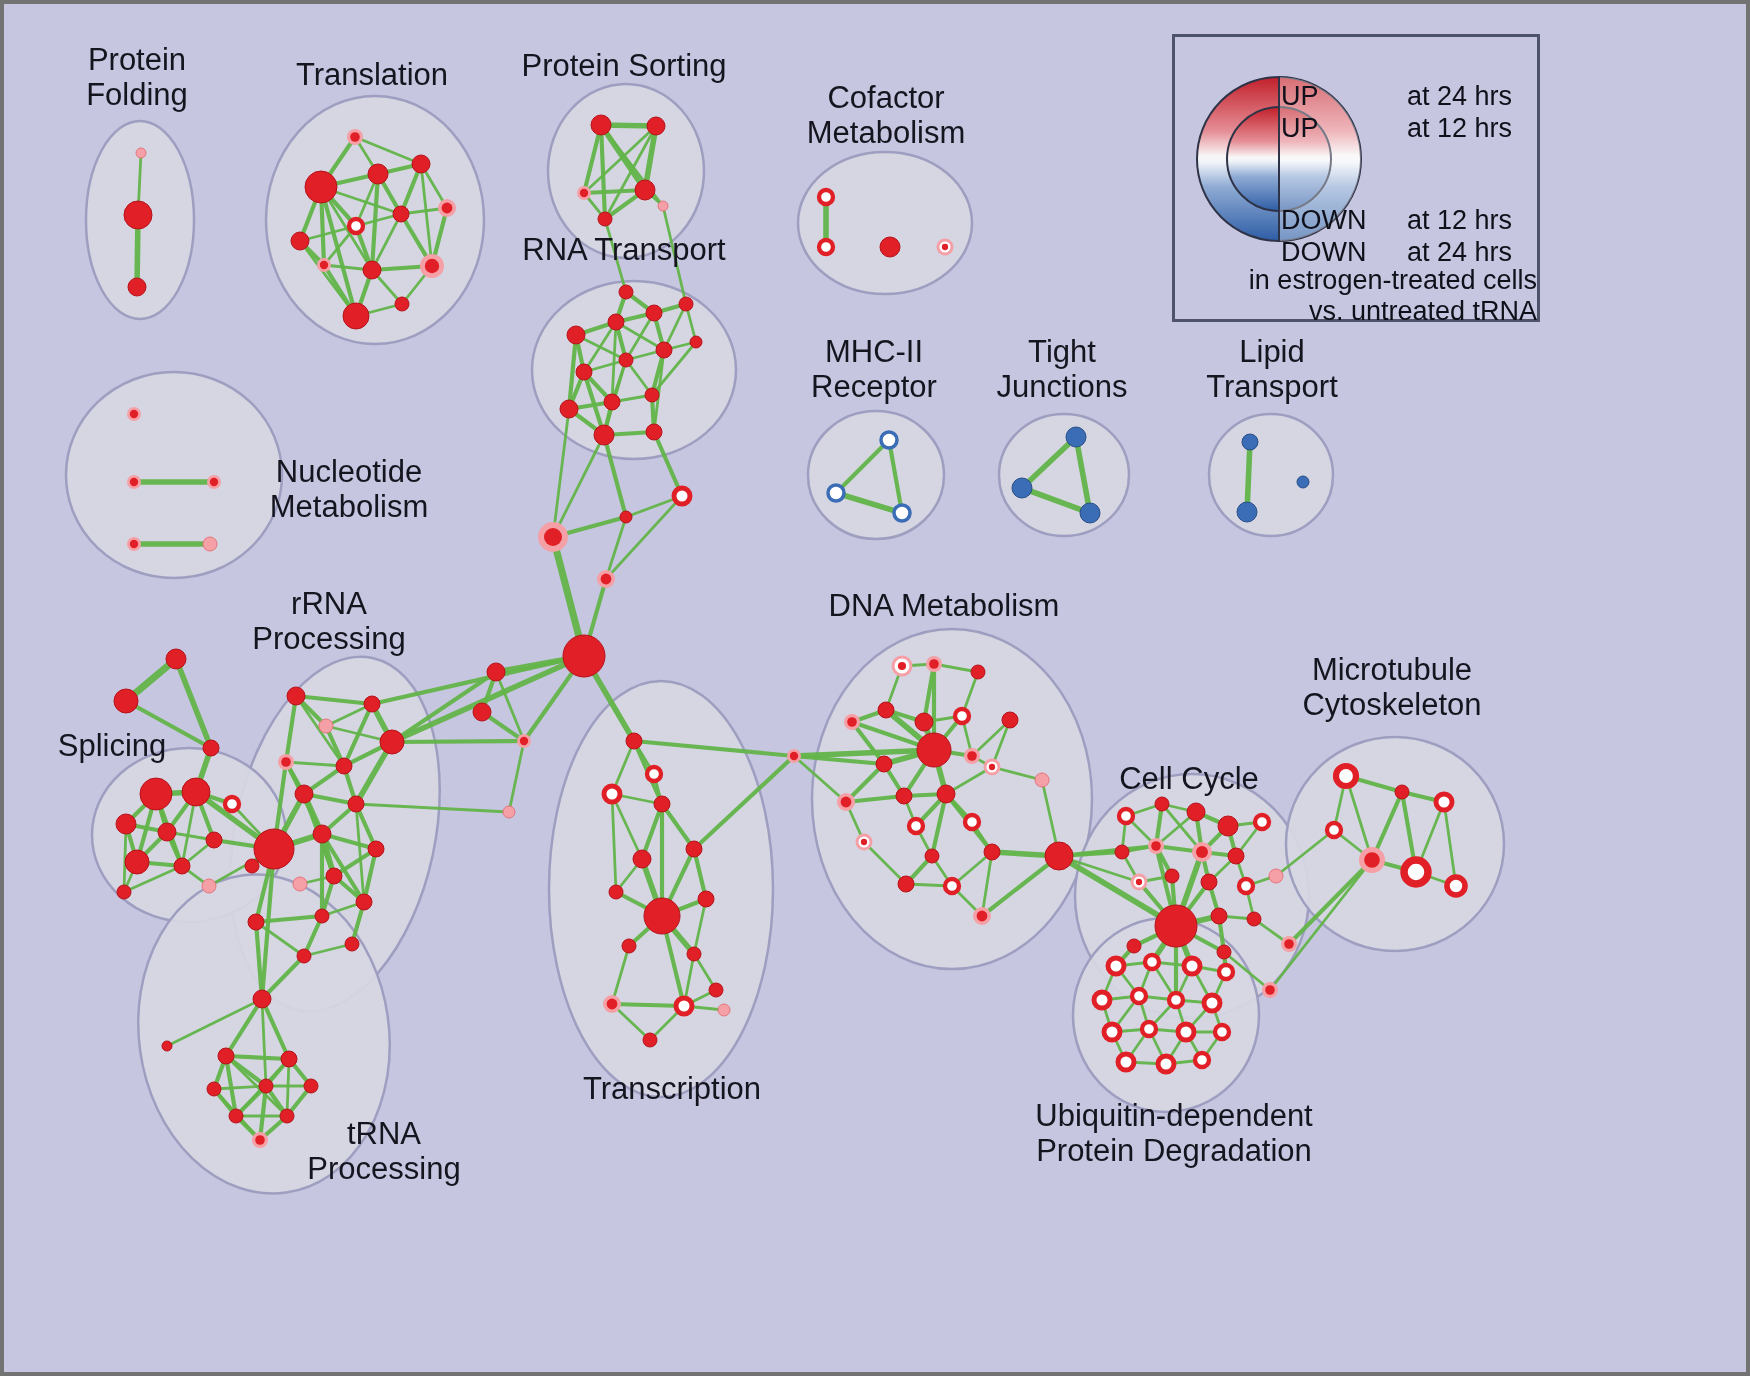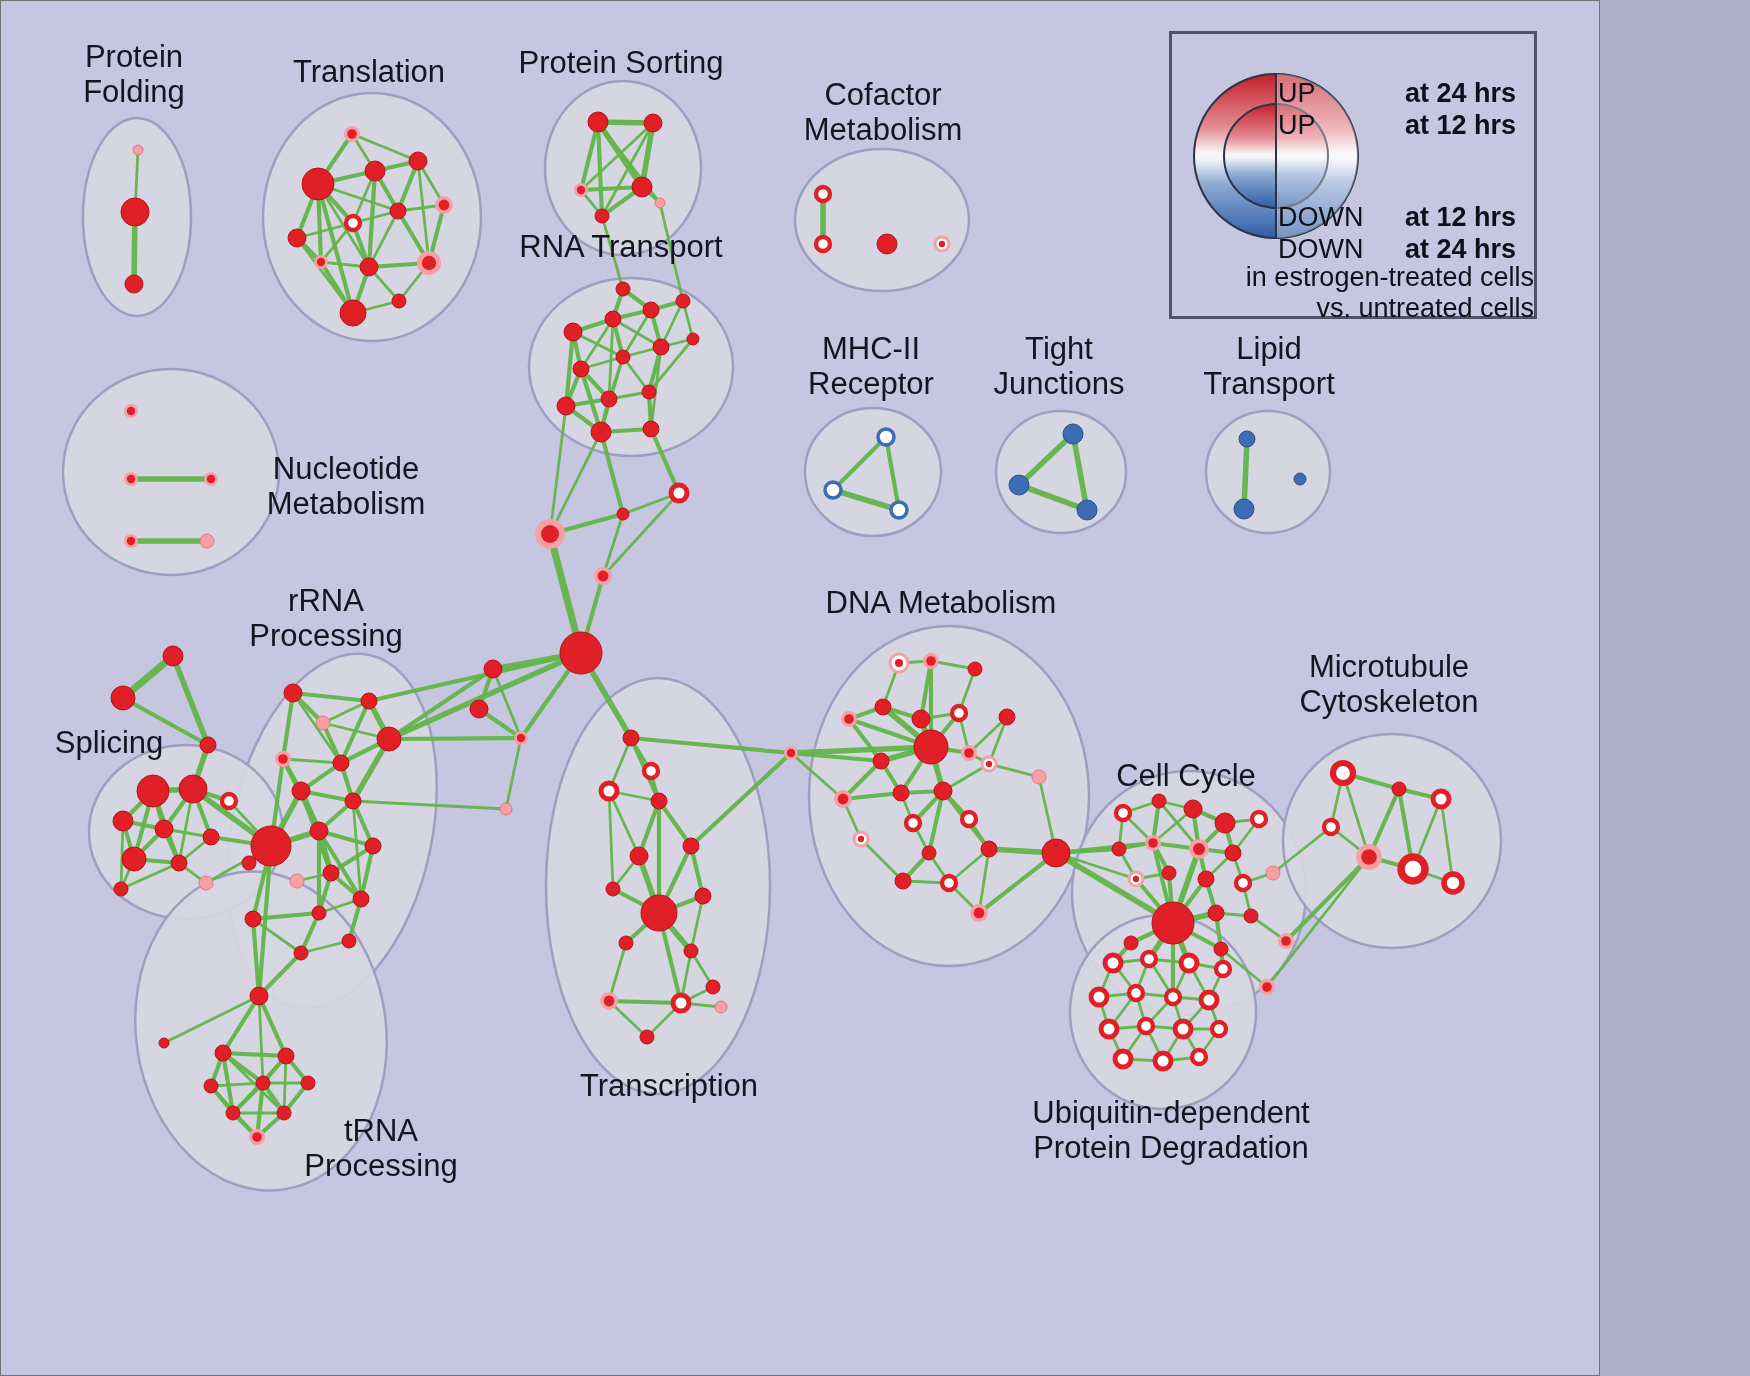--- a/index.html
+++ b/index.html
@@ -1,31 +1,31 @@
 <!DOCTYPE html>
 <html><head>
 <meta charset="utf-8">
 <style>
   html,body{margin:0;padding:0;background:#aeaecb;}
   #stage{
-    position:relative;width:1600px;height:1376px;box-sizing:border-box;
-    background:#c6c6e0;border:1px solid #737373;overflow:hidden;
+    position:relative;width:1750px;height:1376px;box-sizing:border-box;
+    background:#c6c6e0;border:4px solid #737373;overflow:hidden;
     font-family:"Liberation Sans",sans-serif;
   }
   #network{position:absolute;left:0;top:0;}
   .cluster-label{fill:#15151f;font-family:"Liberation Sans",sans-serif;font-size:31px;}
   
   #legend{
     position:absolute;left:1168px;top:30px;width:368px;height:288px;
     box-sizing:border-box;border:3px solid #4e5369;background:#c6c6e0;padding-left:10px;
   }
   #legend svg{position:absolute;left:0;top:0;}
   .lg-row{position:absolute;left:106px;right:14px;height:32px;font-size:27px;color:#10101a;}
   .lg-dir{position:absolute;left:0;top:0;}
-  .lg-time{position:absolute;right:4px;top:0;text-align:center;font-weight:bold;}
+  .lg-time{position:absolute;right:11px;top:0;text-align:center;}
   .lg-caption{
     position:absolute;left:0;right:0;top:228px;text-align:right;
     font-size:27px;color:#10101a;line-height:31px;
   }
 </style>
 </head>
 <body>
 
 <div id="stage">
   <svg id="network" width="1750" height="1376" viewBox="0 0 1750 1376">
@@ -1087,16 +1087,16 @@
     <div class="lg-row" style="top:168px">
       <span class="lg-dir">DOWN</span>
       <span class="lg-time">at 12 hrs</span>
     </div>
     <div class="lg-row" style="top:200px">
       <span class="lg-dir">DOWN</span>
       <span class="lg-time">at 24 hrs</span>
     </div>
     <div class="lg-caption">
       <div>in estrogen-treated cells</div>
-      <div>vs. untreated cells</div>
+      <div>vs. untreated tRNA</div>
     </div>
   </div>
 </div>
 
 </body></html>

